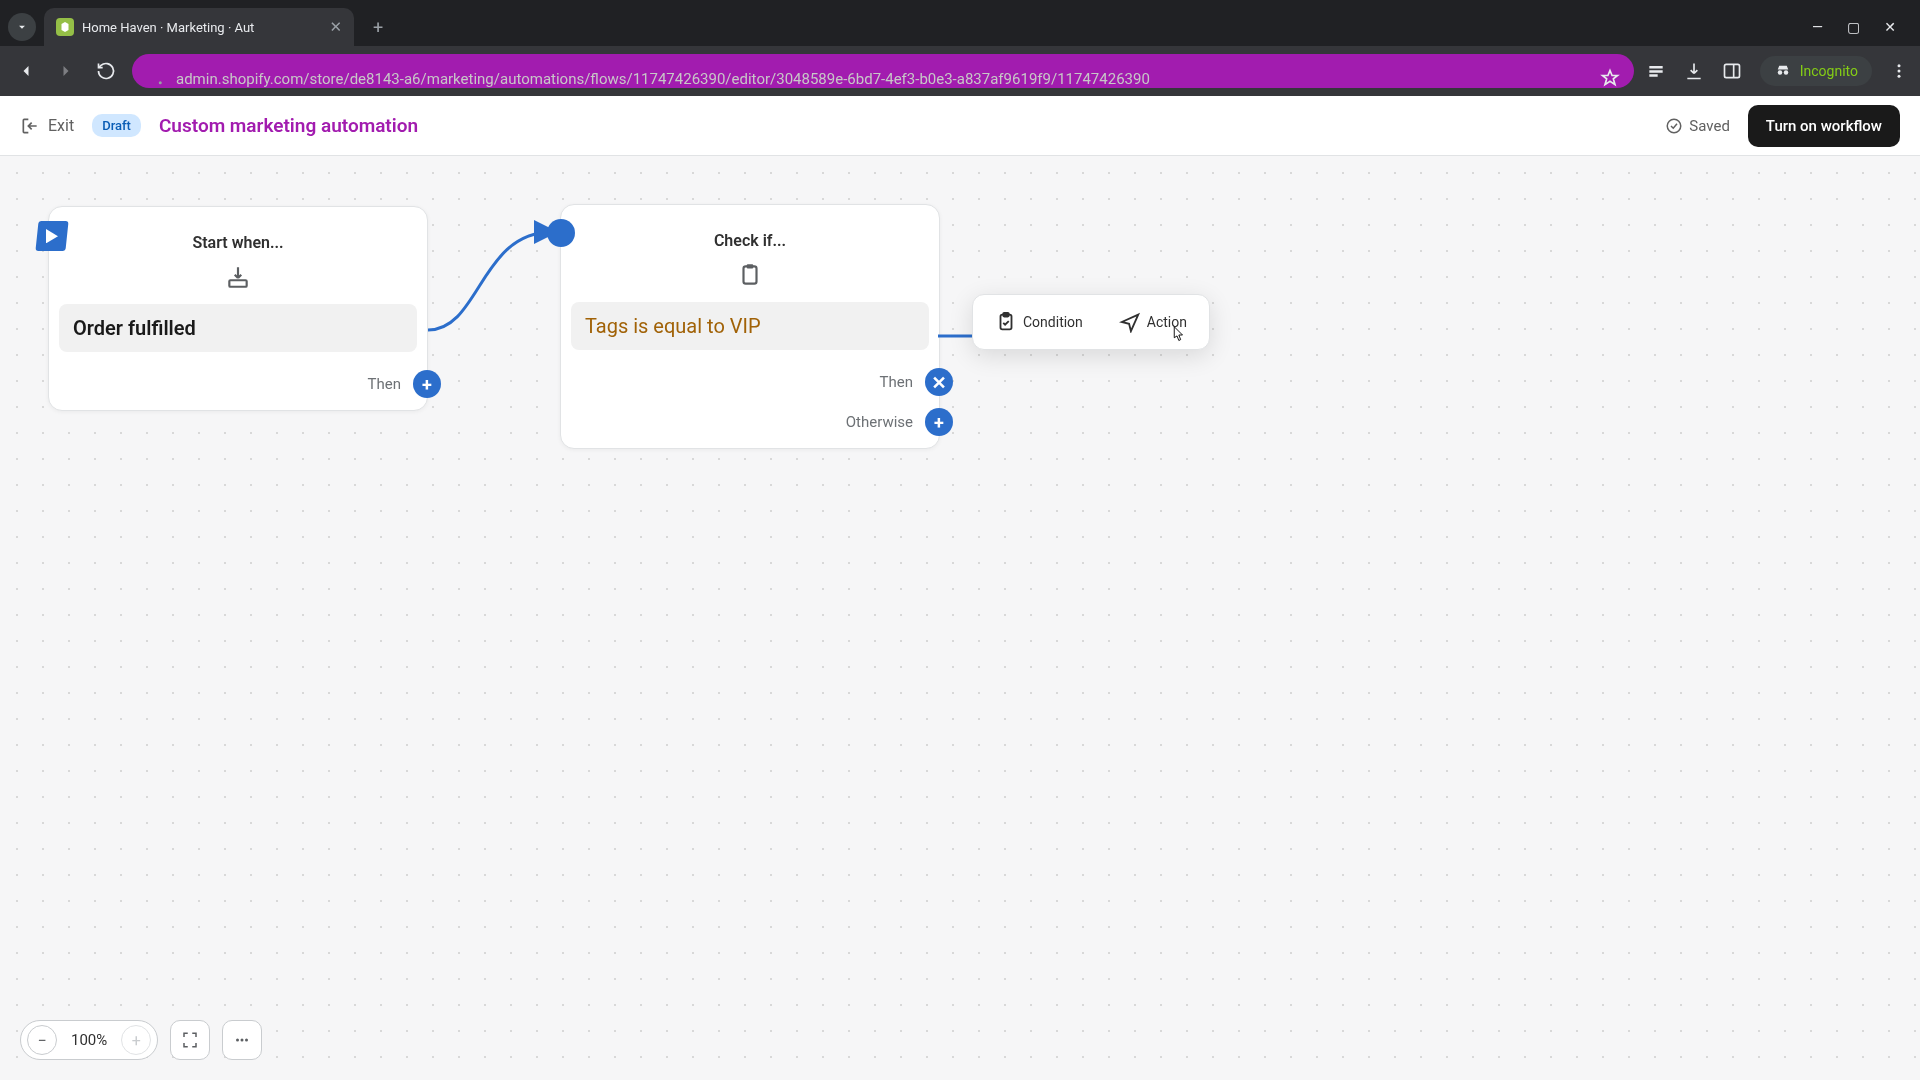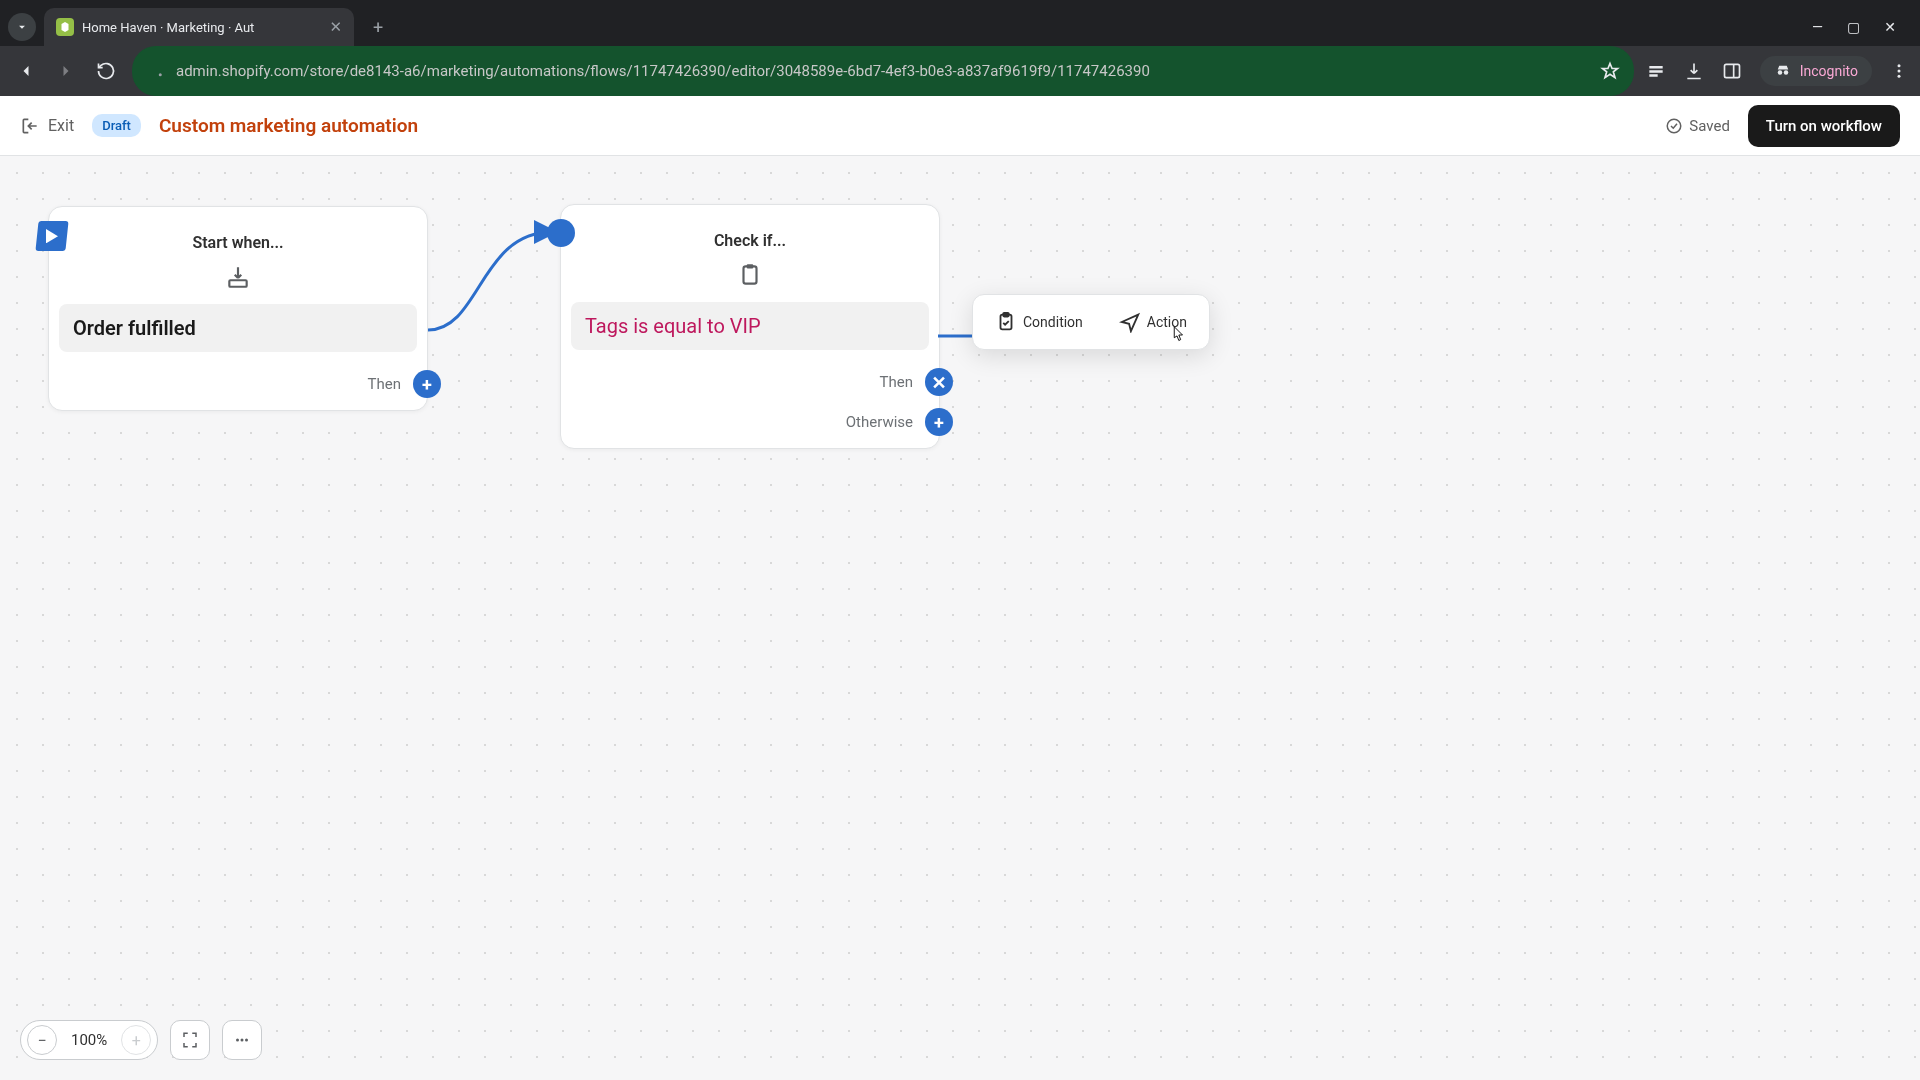--- a/index.html
+++ b/index.html
@@ -13,48 +13,48 @@
 .tab-favicon { width: 18px; height: 18px; margin-right: 8px; background:#95bf47; border-radius:4px; display:flex; align-items:center; justify-content:center; }
 .tab-title { flex: 1; overflow: hidden; white-space: nowrap; text-overflow: ellipsis; }
 .tab-close { margin-left: 8px; color:#9aa0a6; font-size:15px; cursor:pointer; }
 .new-tab { margin-left: 10px; color:#9aa0a6; font-size:18px; cursor:pointer; width:28px; text-align:center; }
 .win-controls { margin-left:auto; display:flex; gap:24px; padding-right:16px; color:#e8eaed; }
 .win-btn { cursor:pointer; font-size:14px; }
 
 .addr-bar { display:flex; align-items:center; height:50px; padding:0 12px; background:#35363a; gap:12px; }
 .nav-icon { color:#9aa0a6; cursor:pointer; display:flex; align-items:center; justify-content:center; width:28px; height:28px; }
 .nav-icon svg { width:20px; height:20px; }
-.url-box { flex:1; background:#14532d; border-radius:24px; height:50px; display:flex; align-items:center; padding:0 14px; color:#e8eaed; font-size:15px; gap:12px; }
+.url-box { flex:1; background:#a21caf; border-radius:24px; height:34px; display:flex; align-items:flex-end; padding:0 14px; color:#e8eaed; font-size:15px; gap:12px; }
 .url-text { flex:1; overflow:hidden; white-space:nowrap; color:#c7c7c7; }
-.right-icons { display:flex; align-items:center; gap:18px; color:#f9a8d4; }
+.right-icons { display:flex; align-items:center; gap:18px; color:#84cc16; }
 .incognito-pill { display:flex; align-items:center; gap:8px; background:#3c4043; border-radius:20px; padding:6px 14px; font-size:14px; }
 
 
 .app-header { height:60px; border-bottom:1px solid #e1e3e5; display:flex; align-items:center; padding:0 20px; background:#fff; }
 .exit-btn { display:flex; align-items:center; gap:8px; color:#616161; font-size:16px; cursor:pointer; }
 .exit-btn svg { width:20px; height:20px; }
 .draft-badge { margin-left:18px; background:#d0e7ff; color:#0a5db5; font-size:13px; font-weight:500; padding:4px 10px; border-radius:10px; }
-.page-title { margin-left:18px; font-size:19px; font-weight:600; color:#c2410c; }
+.page-title { margin-left:18px; font-size:19px; font-weight:600; color:#a21caf; }
 .header-right { margin-left:auto; display:flex; align-items:center; gap:18px; }
 .saved { display:flex; align-items:center; gap:6px; color:#616161; font-size:15px;text-align:center; }
 .saved svg { width:18px; height:18px; }
 .primary-btn { background:#1a1a1a; color:#fff; border:none; border-radius:10px; padding:12px 18px; font-size:15px; font-weight:500; cursor:pointer; }
 
 
 .canvas { position:relative; width:100%; height: calc(1080px - 46px - 50px - 60px); background:#f6f6f7;
   background-image: radial-gradient(#d8d8d8 1px, transparent 1px);
   background-size: 26px 26px; background-position: 4px 4px;
 }
 
 .node { position:absolute; background:#fff; border:1px solid #e1e3e5; border-radius:14px; box-shadow:0 1px 4px rgba(0,0,0,0.05); }
 .node-header { display:flex; align-items:center; padding:14px 16px; gap:12px;flex-direction:column; }
 .node-title { font-size:16px; font-weight:600; color:#303030; flex:1; }
 .node-icon-right { width:26px; height:26px; color:#5c5f62; }
 .node-body { margin:0 10px 12px 10px; background:#f1f1f1; border-radius:8px; padding:12px 14px; font-size:20px; font-weight:600; color:#1a1a1a; }
-.node-body.light { font-weight:400; color:#be185d; }
+.node-body.light { font-weight:400; color:#a16207; }
 .node-branch { display:flex; align-items:center; justify-content:flex-end; padding:6px 0 12px 0; gap:10px; }
 .branch-label { font-size:15px; color:#6d7175; margin-right:2px; }
 .add-dot { width:28px; height:28px; border-radius:50%; background:#2c6ecb; color:#fff; display:flex; align-items:center; justify-content:center; font-size:18px; font-weight:bold; cursor:pointer; margin-right:-14px; position:relative; z-index:3; }
 .add-dot.cancel { background:#2c6ecb; }
 
 
 .trigger-node { left:48px; top:50px; width:380px; }
 .play-badge { position:absolute; left:-12px; top:14px; width:30px; height:30px; background:#2c6ecb; display:flex; align-items:center; justify-content:center; transform:skewX(-6deg); border-radius:3px; }
 .play-badge svg { transform:skewX(6deg); fill:#fff; width:12px; }
 

